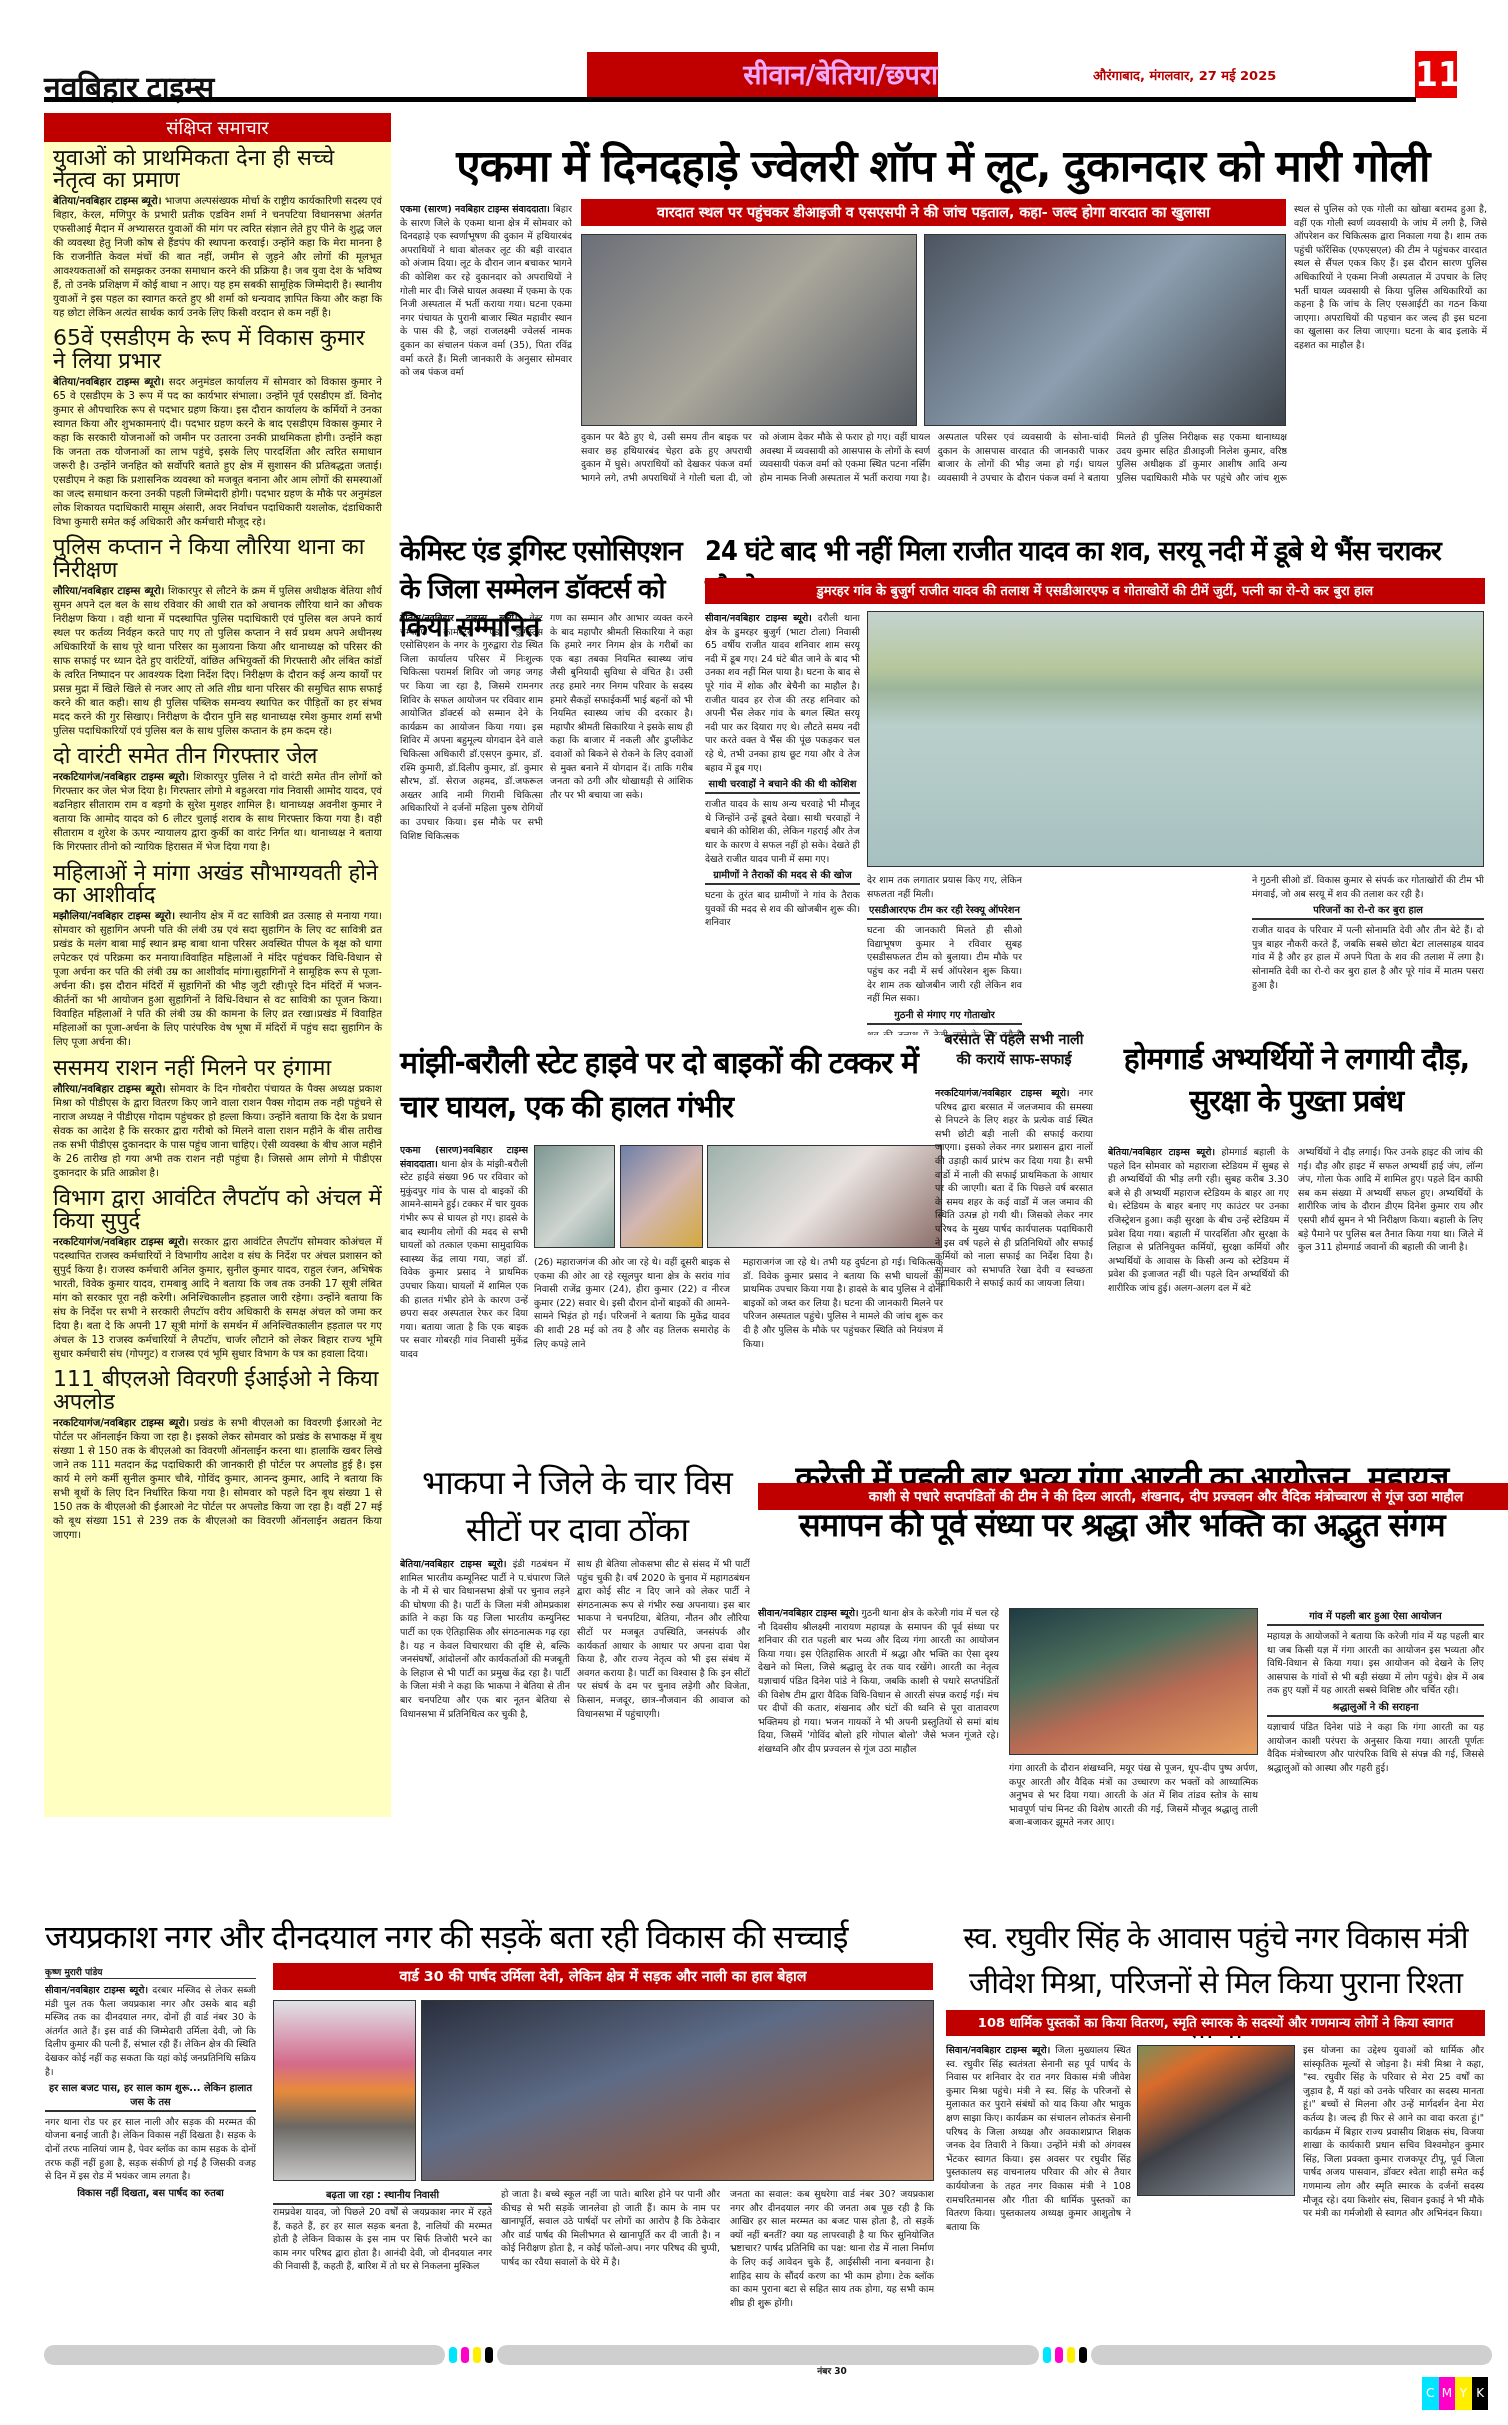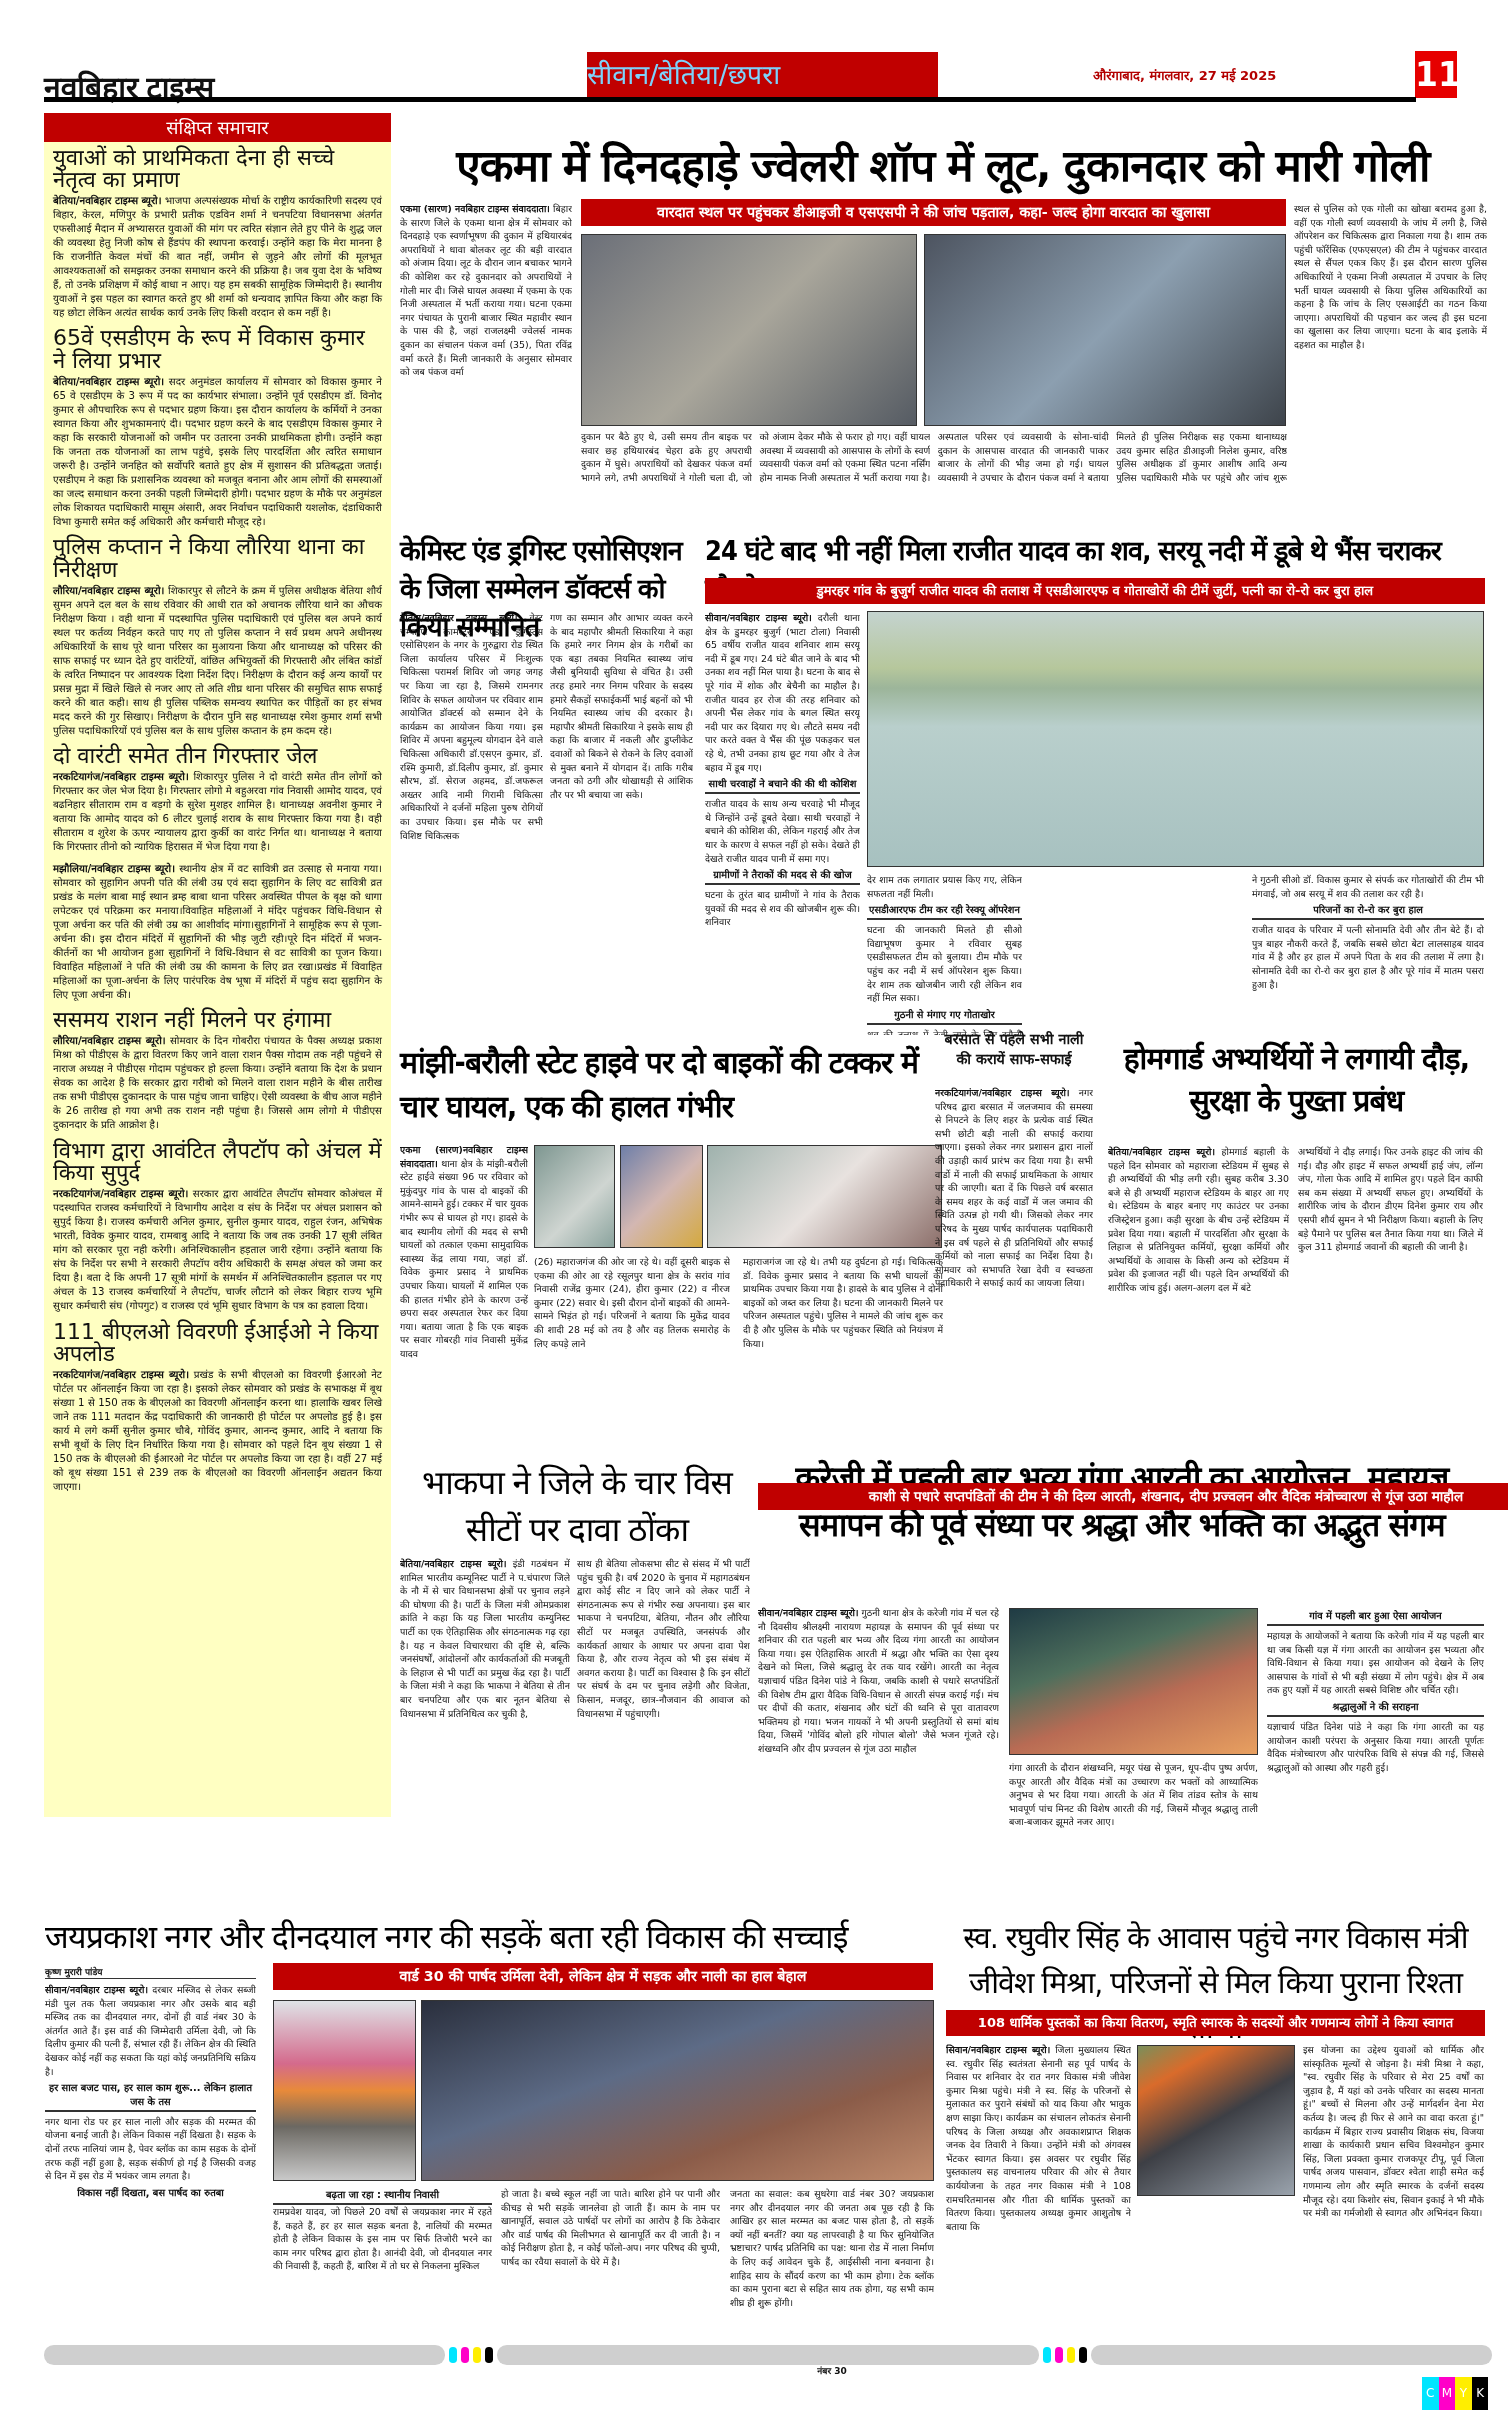--- a/index.html
+++ b/index.html
@@ -1,19 +1,19 @@
 <!DOCTYPE html>
 <html style="font-size:12px"><head>
 <meta charset="utf-8">
 <style>
 *{box-sizing:border-box;margin:0;padding:0}
 body{width:1508px;height:2426px;background:#fff;position:relative;font-family:"DejaVu Sans",sans-serif;color:#111;overflow:hidden}
 .abs{position:absolute}
 .masthead-title{left:44px;top:66px;font-size:30px;font-weight:bold;font-family:Liberation Sans, sans-serif}
-.section-box{left:587px;top:52px;width:351px;height:45px;background:#c00000;color:#7dd3fc;font-size:27px;font-weight:normal;text-align:left;line-height:45px}
+.section-box{left:587px;top:52px;width:351px;height:45px;background:#c00000;color:#f0abfc;font-size:27px;font-weight:bold;text-align:right;line-height:45px}
 .dateline{left:1093px;top:66px;font-size:13px;font-weight:bold;color:#b30000}
 .pageno{left:1415px;top:51px;width:42px;height:47px;background:#e60000;color:#fff;font-size:33px;font-weight:bold;text-align:center;line-height:47px}
 .rule{left:44px;top:97px;width:1372px;height:4.5px;background:#000}
 .sidebar{left:44px;top:113px;width:347px;height:1704px;background:#ffffc2}
 .sb-head{background:#c00000;color:#fff;text-align:center;font-size:18px;font-weight:normal;height:29px;line-height:29px}
 .sb-item{padding:4.5px 9px 3px}
 .sb-item h3{font-size:22px;font-weight:normal;line-height:22.6px;margin-bottom:2.3px}
 .sb-item p{font-size:10.2px;line-height:14px;text-align:justify}
 .sb-item p b{font-weight:bold}
 .hl{font-weight:bold;font-family:"DejaVu Sans Condensed","DejaVu Sans",sans-serif;color:#000;letter-spacing:-0.8px}
@@ -48,20 +48,21 @@
       </div>
       <div class="sb-item">
         <h3>पुलिस कप्तान ने किया लौरिया थाना का निरीक्षण</h3>
         <p><b>लौरिया/नवबिहार टाइम्स ब्यूरो।</b> <span>शिकारपुर से लौटने के क्रम में पुलिस अधीक्षक बेतिया शौर्य सुमन अपने दल बल के साथ रविवार की आधी रात को अचानक लौरिया थाने का औचक निरीक्षण किया । वही थाना में पदस्थापित पुलिस पदाधिकारी एवं पुलिस बल अपने कार्य स्थल पर कर्तव्य निर्वहन करते पाए गए तो पुलिस कप्तान ने सर्व प्रथम अपने अधीनस्थ अधिकारियों के साथ पूरे थाना परिसर का मुआयना किया और थानाध्यक्ष को परिसर की साफ सफाई पर ध्यान देते हुए वारंटियों, वांछित अभियुक्तों की गिरफ्तारी और लंबित कांडों के त्वरित निष्पादन पर आवश्यक दिशा निर्देश दिए। निरीक्षण के दौरान कई अन्य कार्यों पर प्रसन्न मुद्रा में खिले खिले से नजर आए तो अति शीघ्र थाना परिसर की समुचित साफ सफाई करने की बात कही। साथ ही पुलिस पब्लिक समन्वय स्थापित कर पीड़ितों का हर संभव मदद करने की गुर सिखाए। निरीक्षण के दौरान पुनि सह थानाध्यक्ष रमेश कुमार शर्मा सभी पुलिस पदाधिकारियों एवं पुलिस बल के साथ पुलिस कप्तान के हम कदम रहे।</span></p>
       </div>
       <div class="sb-item">
         <h3>दो वारंटी समेत तीन गिरफ्तार जेल</h3>
         <p><b>नरकटियागंज/नवबिहार टाइम्स ब्यूरो।</b> <span>शिकारपुर पुलिस ने दो वारंटी समेत तीन लोगों को गिरफ्तार कर जेल भेज दिया है। गिरफ्तार लोगो मे बहुअरवा गांव निवासी आमोद यादव, एवं बढनिहार सीताराम राम व बड़गो के सुरेश मुशहर शामिल है। थानाध्यक्ष अवनीश कुमार ने बताया कि आमोद यादव को 6 लीटर चुलाई शराब के साथ गिरफ्तार किया गया है। वही सीताराम व शुरेश के ऊपर न्यायालय द्वारा कुर्की का वारंट निर्गत था। थानाध्यक्ष ने बताया कि गिरफ्तार तीनो को न्यायिक हिरासत में भेज दिया गया है।</span></p>
       </div>
       <div class="sb-item">
+        <h3>महिलाओं ने मांगा अखंड सौभाग्यवती होने का आशीर्वाद</h3>
         <p><b>मझौलिया/नवबिहार टाइम्स ब्यूरो।</b> <span>स्थानीय क्षेत्र में वट सावित्री व्रत उत्साह से मनाया गया।सोमवार को सुहागिन अपनी पति की लंबी उम्र एवं सदा सुहागिन के लिए वट सावित्री व्रत प्रखंड के मलंग बाबा माई स्थान ब्रम्ह बाबा थाना परिसर अवस्थित पीपल के बृक्ष को धागा लपेटकर एवं परिक्रमा कर मनाया।विवाहित महिलाओं ने मंदिर पहुंचकर विधि-विधान से पूजा अर्चना कर पति की लंबी उम्र का आशीर्वाद मांगा।सुहागिनों ने सामूहिक रूप से पूजा-अर्चना की। इस दौरान मंदिरों में सुहागिनों की भीड़ जुटी रही।पूरे दिन मंदिरों में भजन-कीर्तनों का भी आयोजन हुआ सुहागिनों ने विधि-विधान से वट सावित्री का पूजन किया। विवाहित महिलाओं ने पति की लंबी उम्र की कामना के लिए व्रत रखा।प्रखंड में विवाहित महिलाओं का पूजा-अर्चना के लिए पारंपरिक वेष भूषा में मंदिरों में पहुंच सदा सुहागिन के लिए पूजा अर्चना की।</span></p>
       </div>
       <div class="sb-item">
         <h3>ससमय राशन नहीं मिलने पर हंगामा</h3>
         <p><b>लौरिया/नवबिहार टाइम्स ब्यूरो।</b> <span>सोमवार के दिन गोबरौरा पंचायत के पैक्स अध्यक्ष प्रकाश मिश्रा को पीडीएस के द्वारा वितरण किए जाने वाला राशन पैक्स गोदाम तक नही पहुंचने से नाराज अध्यक्ष ने पीडीएस गोदाम पहुंचकर हो हल्ला किया। उन्होंने बताया कि देश के प्रधान सेवक का आदेश है कि सरकार द्वारा गरीबो को मिलने वाला राशन महीने के बीस तारीख तक सभी पीडीएस दुकानदार के पास पहुंच जाना चाहिए। ऐसी व्यवस्था के बीच आज महीने के 26 तारीख हो गया अभी तक राशन नही पहुंचा है। जिससे आम लोगो मे पीडीएस दुकानदार के प्रति आक्रोश है।</span></p>
       </div>
       <div class="sb-item">
         <h3>विभाग द्वारा आवंटित लैपटॉप को अंचल में किया सुपुर्द</h3>
         <p><b>नरकटियागंज/नवबिहार टाइम्स ब्यूरो।</b> <span>सरकार द्वारा आवंटित लैपटॉप सोमवार कोअंचल में पदस्थापित राजस्व कर्मचारियों ने विभागीय आदेश व संघ के निर्देश पर अंचल प्रशासन को सुपुर्द किया है। राजस्व कर्मचारी अनिल कुमार, सुनील कुमार यादव, राहुल रंजन, अभिषेक भारती, विवेक कुमार यादव, रामबाबु आदि ने बताया कि जब तक उनकी 17 सूत्री लंबित मांग को सरकार पूरा नही करेगी। अनिश्चिकालीन हड़ताल जारी रहेगा। उन्होंने बताया कि संघ के निर्देश पर सभी ने सरकारी लैपटॉप वरीय अधिकारी के समक्ष अंचल को जमा कर दिया है। बता दे कि अपनी 17 सूत्री मांगों के समर्थन में अनिश्चितकालीन हड़ताल पर गए अंचल के 13 राजस्व कर्मचारियों ने लैपटॉप, चार्जर लौटाने को लेकर बिहार राज्य भूमि सुधार कर्मचारी संघ (गोपगुट) व राजस्व एवं भूमि सुधार विभाग के पत्र का हवाला दिया।</span></p>
       </div>

